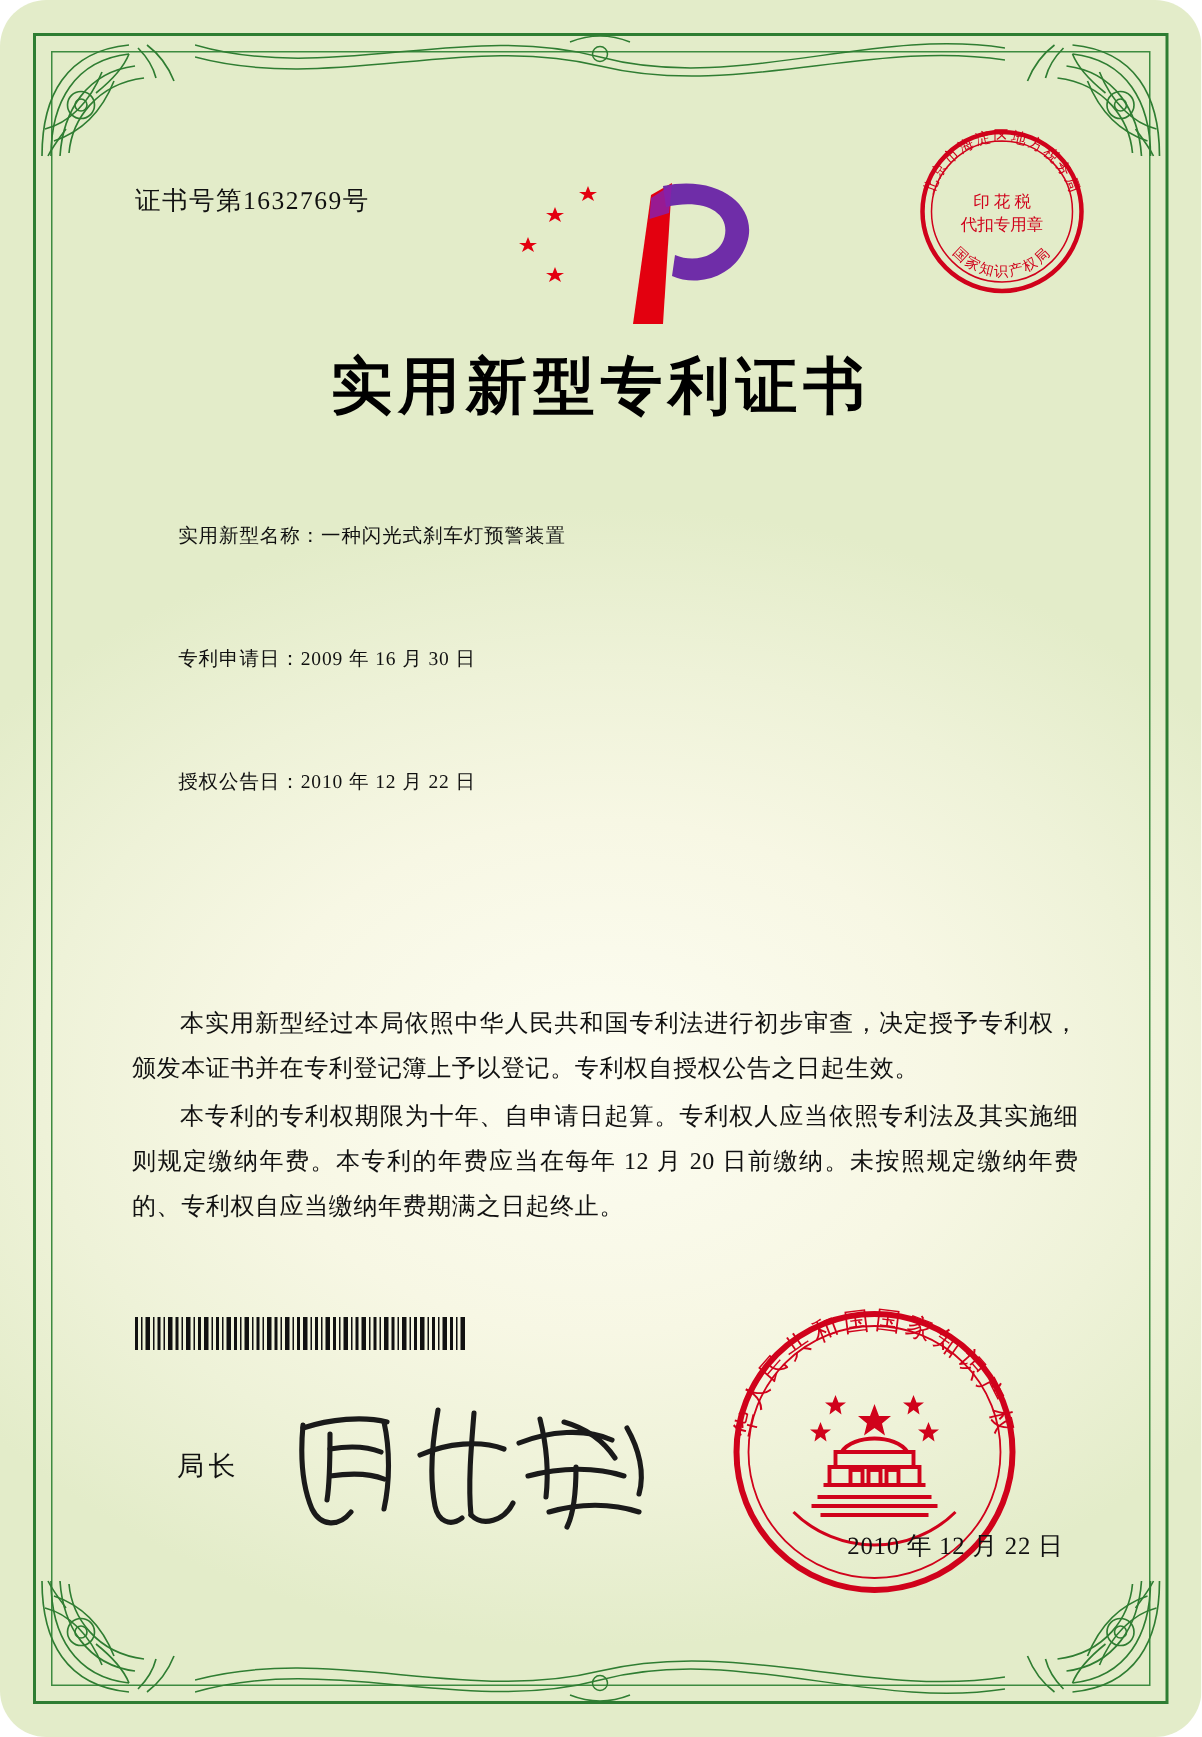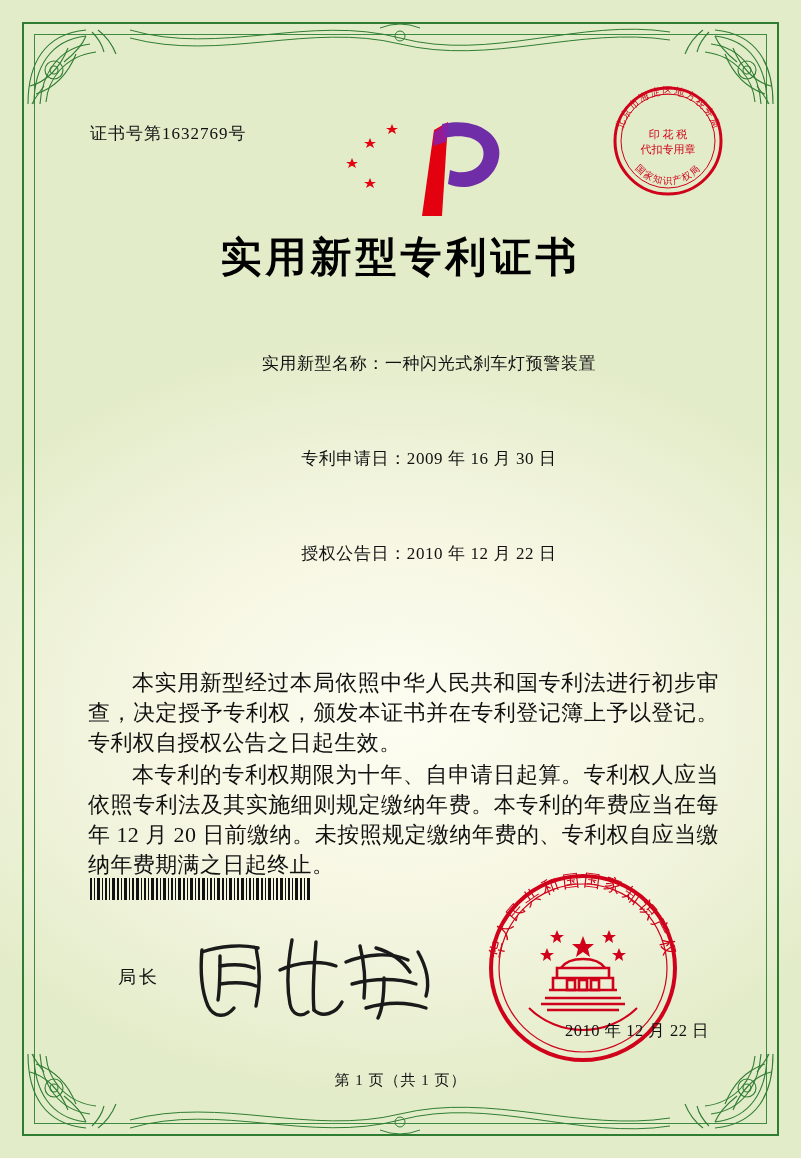--- a/index.html
+++ b/index.html
@@ -12,20 +12,21 @@
   }
   .page {
     position: relative;
     width: 801px;
     height: 1158px;
     margin: 0 auto;
     background:
       radial-gradient(ellipse 520px 380px at 50% 62%, #fdfdf2 0%, #f7f7e4 45%, #eef2d8 72%, #e3ecc9 100%),
       linear-gradient(#f6f8e8, #eaf0d6);
     overflow: hidden;
+    border-radius: 31px;
   }
   
   .border-outer {
     position: absolute;
     left: 22px; top: 22px; right: 22px; bottom: 22px;
     border: 2px solid #2e7d32;
     box-sizing: border-box;
   }
   .border-inner {
     position: absolute;
@@ -89,37 +90,36 @@
     font-weight: bold;
     letter-spacing: 4px;
     color: #000;
     font-family: Liberation Serif, serif;
   }
   .fields {
     position: absolute;
     left: 28px;
     right: 10px;
     top: 272px;
-    font-size: 17px;
-    color: #111;
-    text-align: center;
+    font-size: 13px;
+    color: #111;
   }
   .field-row {
     margin-bottom: 32px;
     white-space: pre;
     letter-spacing: 0.6px;
   }
   .field-row .lbl { }
   .field-row .val { }
   .paragraphs {
     position: absolute;
     left: 28px;
     right: 22px;
     top: 608px;
-    font-size: 22px;
+    font-size: 16px;
     line-height: 30px;
     color: #111;
     text-align: justify;
     letter-spacing: 0.4px;
   }
   .paragraphs p {
     margin: 0 0 2px 0;
     text-indent: 2em;
   }
   .barcode {
@@ -427,15 +427,14 @@
         <polygon points="64,80 66,85 71,85 67,88 68,93 64,90 60,93 61,88 57,85 62,85"></polygon>
         <polygon points="136,80 138,85 143,85 139,88 140,93 136,90 132,93 133,88 129,85 134,85"></polygon>
       </g>
       <g stroke="#d0021b" fill="none" stroke-width="2">
         <path d="M46 140 C60 154 80 162 100 162 C120 162 140 154 154 140"></path>
       </g>
     </svg>
 
     <div class="stamp-date">2010 年 12 月 22 日</div>
 
-    <div class="footer">第 1 页（共 1 页）</div>
   </div>
 </div>
 
 </body></html>

